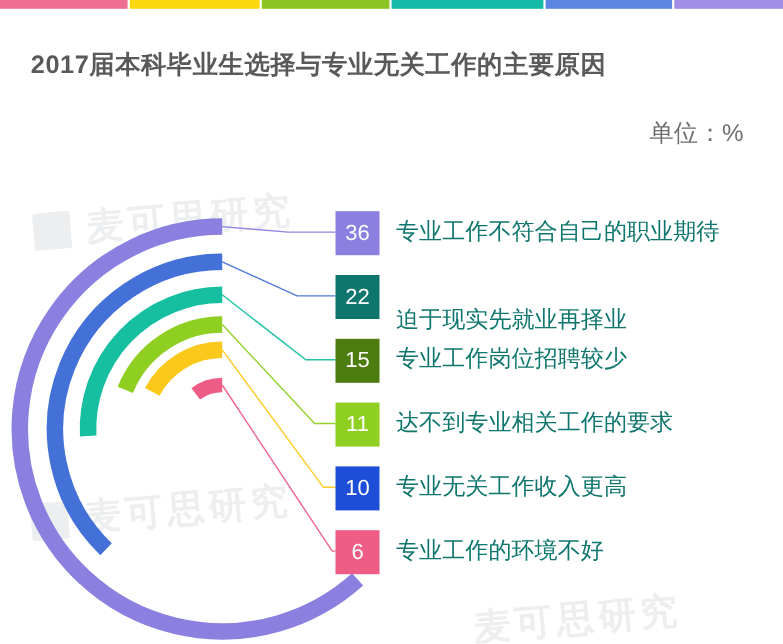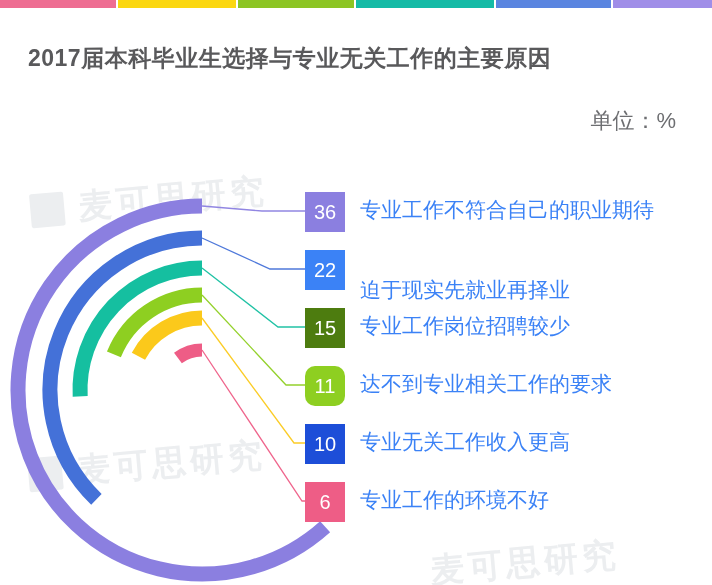--- a/index.html
+++ b/index.html
@@ -43,21 +43,21 @@
 
   
   .vbox{
     position:absolute;width:40px;height:40px;
     display:flex;align-items:center;justify-content:center;
     color:#ffffff;font-size:20px;font-weight:400;
     font-family:"Liberation Sans","DejaVu Sans",sans-serif;
   }
   .vlabel{
     position:absolute;left:360px;
-    font-size:21px;color:#3b82f6;white-space:nowrap;
+    font-size:21px;color:#0f766e;white-space:nowrap;
     font-family:"Liberation Sans","DejaVu Sans",sans-serif;
   }
 </style>
 </head>
 <body>
 
 <div id="stage">
 
   <div class="topbar">
       <div class="seg" style="width: 117px; background: rgb(238, 109, 146);"></div>
@@ -86,25 +86,25 @@
       <path d="M 202 295 L 286 385 L 305 385" fill="none" stroke="#8ecf21" stroke-width="1.3" opacity="0.95"></path>
       <path d="M 202 318 A 72 72 0 0 0 138.42777331415726 356.19804747941583" fill="none" stroke="#fbc91b" stroke-width="15" stroke-linecap="butt"></path>
       <path d="M 202 318 L 294 443 L 305 443" fill="none" stroke="#fbc91b" stroke-width="1.3" opacity="0.95"></path>
       <path d="M 202 350 A 40 40 0 0 0 177.92739907391805 358.05457959810826" fill="none" stroke="#ee5d86" stroke-width="13" stroke-linecap="butt"></path>
       <path d="M 202 350 L 302 501 L 305 501" fill="none" stroke="#ee5d86" stroke-width="1.3" opacity="0.95"></path>
     </svg>
 
   <div id="legend-layer">
       <div class="vbox" style="left: 305px; top: 192px; background: rgb(139, 127, 224);">36</div>
       <div class="vlabel" style="top: 196px;">专业工作不符合自己的职业期待</div>
-      <div class="vbox" style="left: 305px; top: 250px; background: #3b82f6;">22</div>
+      <div class="vbox" style="left: 305px; top: 250px; background: #0f766e;">22</div>
       <div class="vlabel" style="top: 254px; margin-top: 22px;">迫于现实先就业再择业</div>
       <div class="vbox" style="left: 305px; top: 308px; background: #4d7c0f;">15</div>
       <div class="vlabel" style="top: 312px;">专业工作岗位招聘较少</div>
-      <div class="vbox" style="left: 305px; top: 366px; background: rgb(142, 207, 33); border-radius: 10px;">11</div>
+      <div class="vbox" style="left: 305px; top: 366px; background: rgb(142, 207, 33);">11</div>
       <div class="vlabel" style="top: 370px;">达不到专业相关工作的要求</div>
       <div class="vbox" style="left: 305px; top: 424px; background: #1d4ed8;">10</div>
       <div class="vlabel" style="top: 428px;">专业无关工作收入更高</div>
       <div class="vbox" style="left: 305px; top: 482px; background: rgb(238, 93, 134);">6</div>
       <div class="vlabel" style="top: 486px;">专业工作的环境不好</div>
     </div>
 
 </div>
 
 </body></html>

